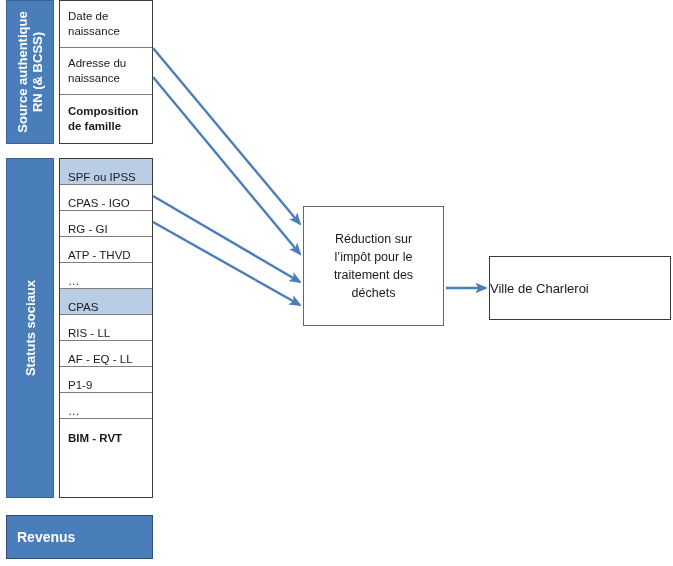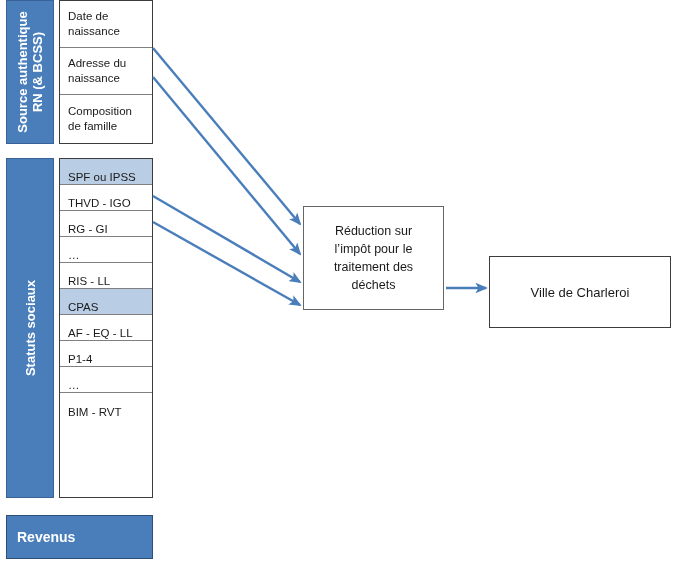--- a/index.html
+++ b/index.html
@@ -74,21 +74,21 @@
   }
   .row {
     box-sizing: border-box;
     border-bottom: 1px solid #808080;
     padding: 3px 0 0 8px;
     font-size: 11.5px;
     color: #1a1a1a;
     line-height: 15px;
     background: #ffffff;
   }
-  .row:last-child { border-bottom: none; }
+  .row:last-child { border-bottom: none; font-weight: bold; }
   .row.tall {
     height: 47px;
     display: flex;
     align-items: center;
     padding-top: 0;
   }
   .row.tall > span { display: block; }
   .row.short {
     height: 26px;
     display: flex;
@@ -114,47 +114,46 @@
     font-weight: bold;
     font-size: 14px;
   }
 
   
   #reduction-box {
     position: absolute;
     left: 303px;
     top: 206px;
     width: 141px;
-    height: 104px;
+    height: 120px;
     border: 1px solid #666666;
     box-sizing: border-box;
     background: #ffffff;
     display: flex;
     align-items: center;
     justify-content: center;
     text-align: center;
     font-size: 12.5px;
     line-height: 18px;
     color: #1a1a1a;
     padding: 0 8px;
   }
 
   
   #ville-box {
     position: absolute;
     left: 489px;
     top: 256px;
     width: 182px;
-    height: 72px;
+    height: 64px;
     border: 1px solid #3c3c3c;
     box-sizing: border-box;
     background: #ffffff;
     display: flex;
     align-items: center;
-    justify-content: center;
     text-align: center;
     font-size: 13px;
     color: #1a1a1a;
   }
 
   
   #arrow-layer {
     position: absolute;
     left: 0;
     top: 0;
@@ -199,39 +198,42 @@
 
   <div id="group-statuts">
     <div class="band">
       <div class="band-label">Statuts sociaux</div>
     </div>
     <div class="rows">
       <div class="row short hl">
           <span>SPF ou IPSS</span>
         </div>
       <div class="row short">
-          <span>THVD  - IGO</span>
+          <span>CPAS  - IGO</span>
         </div>
       <div class="row short">
           <span>RG - GI</span>
         </div>
       <div class="row short">
+          <span>ATP - THVD</span>
+        </div>
+      <div class="row short">
           <span>…</span>
-        </div>
-      <div class="row short">
-          <span>RIS - LL</span>
         </div>
       <div class="row short hl">
           <span>CPAS</span>
         </div>
       <div class="row short">
+          <span>RIS - LL</span>
+        </div>
+      <div class="row short">
           <span>AF - EQ - LL</span>
         </div>
       <div class="row short">
-          <span>P1-4</span>
+          <span>P1-9</span>
         </div>
       <div class="row short">
           <span>…</span>
         </div>
       <div class="row short">
           <span>BIM - RVT</span>
         </div>
     </div>
   </div>
 

